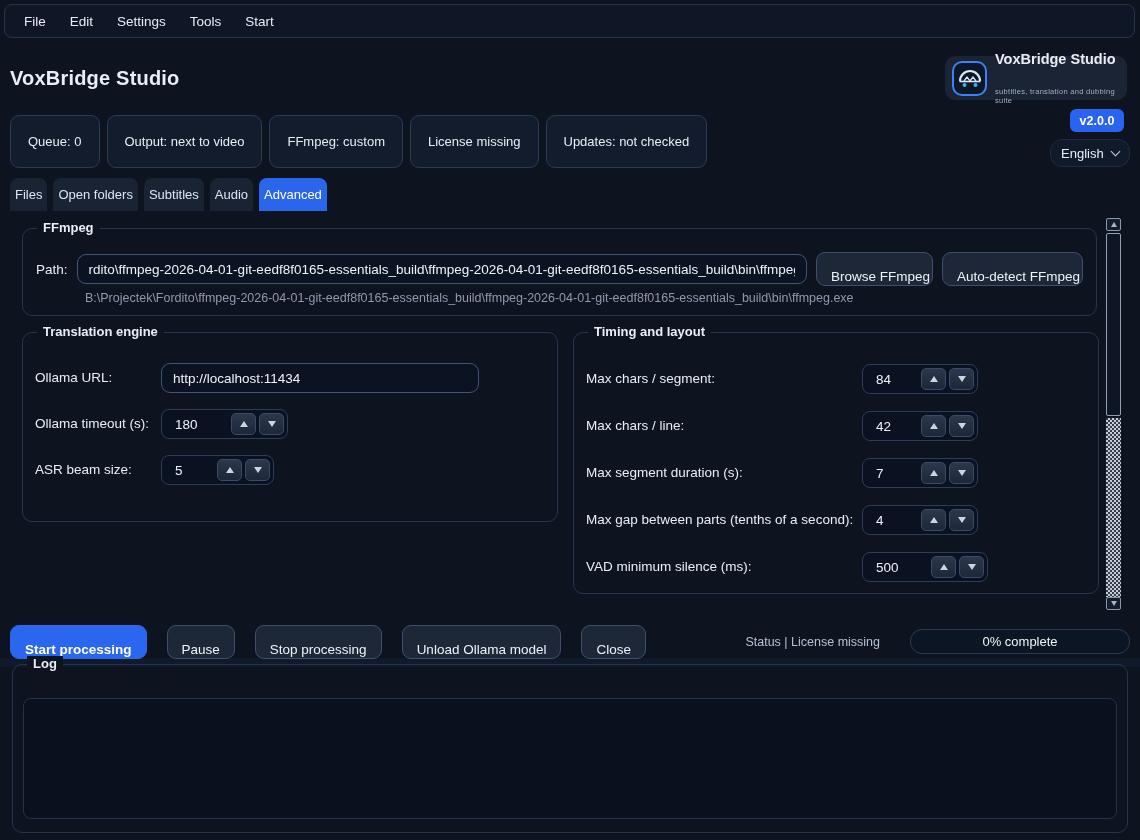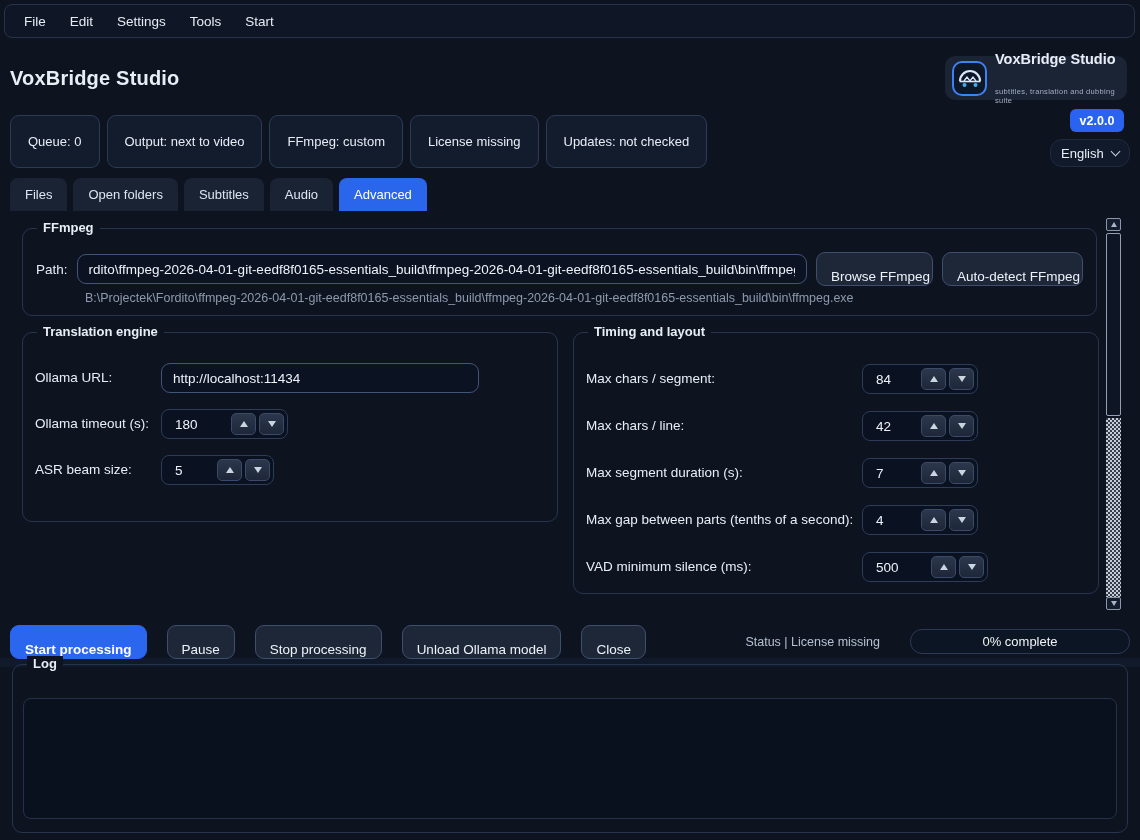--- a/index.html
+++ b/index.html
@@ -42,21 +42,21 @@
   .chev { width:7px; height:7px; border-right:1.6px solid #c6cfdc; border-bottom:1.6px solid #c6cfdc; transform:rotate(45deg); margin-top:-4px; }
   
   .chips { position:absolute; left:10px; top:115px; display:flex; gap:7px; }
   .chip {
     height:53px; display:flex; align-items:center; padding:0 17px;
     background:#131c2d; border:1px solid #2b3a55; border-radius:9px; font-size:13px; color:#e7edf6;
   }
   
   .tabs { position:absolute; left:10px; top:178px; display:flex; gap:6px; }
   .tab {
-    height:33px; padding:0 15px; display:flex; align-items:center;
+    height:33px; padding:0 5px; display:flex; align-items:center;
     background:#1a2334; color:#dce5f1; font-size:13px; border-radius:8px 8px 0 0; cursor:default;
   }
   .tab.active { background:#2a66ec; color:#ffffff; }
   
   .group { position:absolute; border:1px solid #26344e; border-radius:10px; }
   .legend {
     position:absolute; top:-9px; left:14px; background:#0d1420; padding:0 6px;
     font-size:13px; font-weight:700; color:#e9eef6; white-space:nowrap;
   }
   .ffmpeg-group { left:22px; top:228px; width:1075px; height:88px; }

